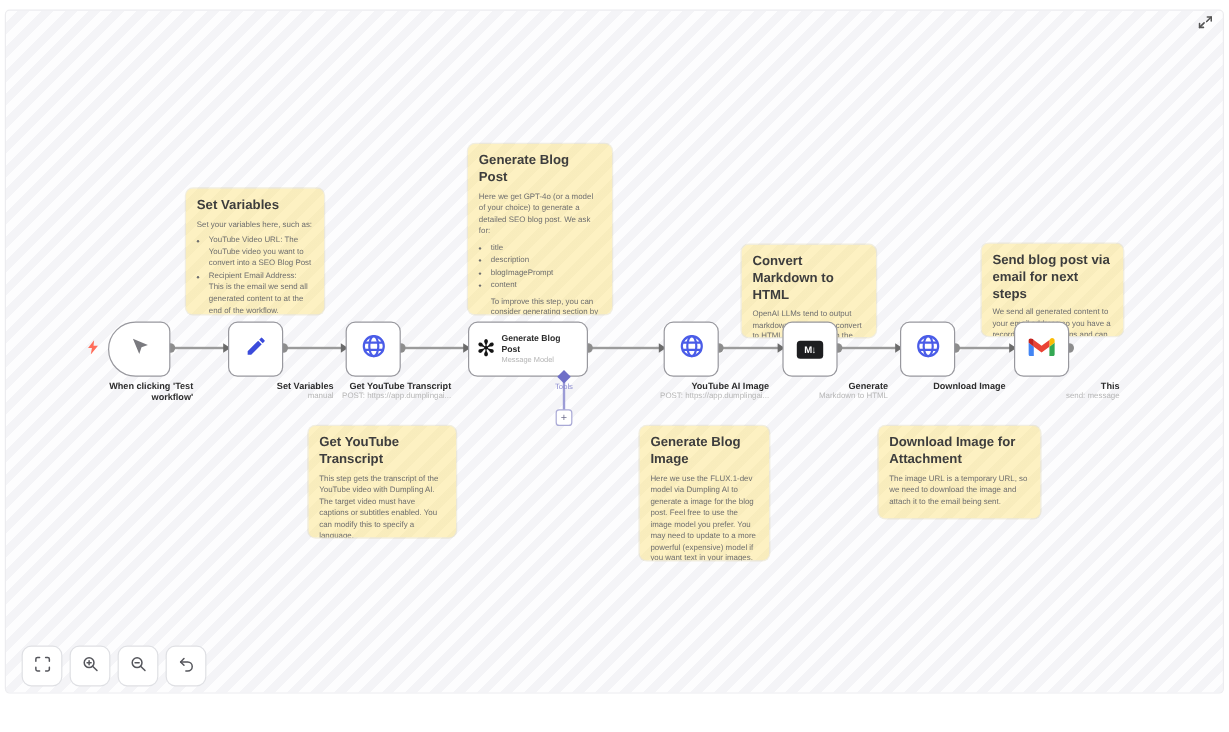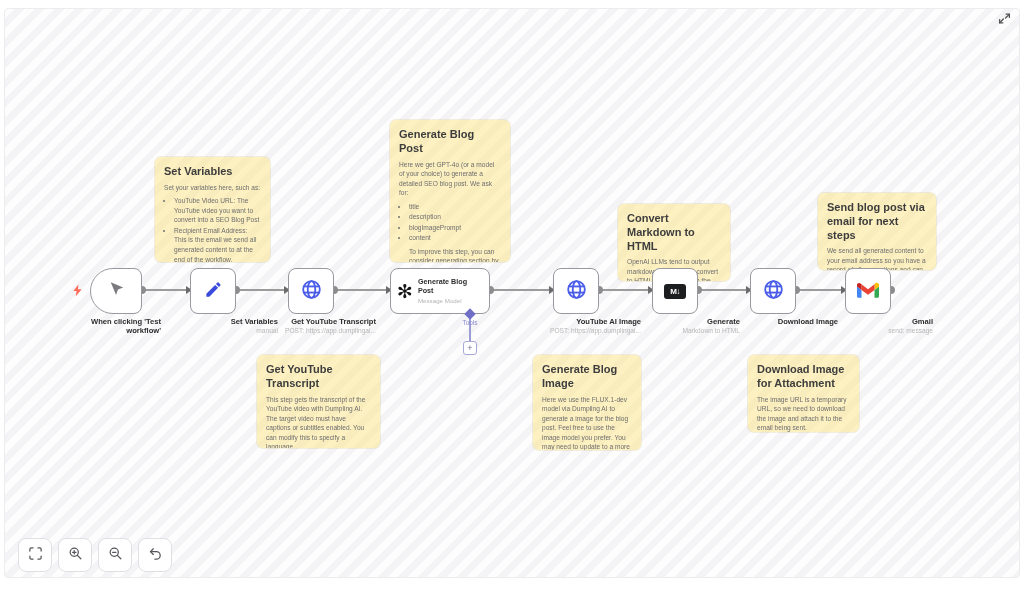--- a/index.html
+++ b/index.html
@@ -99,36 +99,36 @@
       </ul>
       <p class="outro">To improve this step, you can consider generating section by section or replacing this with an AI Agent with research capabilities</p>
     </div>
   </div>
 
   <div class="note" style="left:618px; top:176px; width:112px; height:77px;margin-top:28px;">
     <h3>Convert Markdown to HTML</h3>
     <div class="nbody">OpenAI LLMs tend to output markdown. We need to convert to HTML for formatting in the the Gmail node.</div>
   </div>
 
-  <div class="note" style="left:818px; top:193px; width:118px; height:77px;">
+  <div class="note" style="left:818px; top:203px; width:118px; height:77px;">
     <h3>Send blog post via email for next steps</h3>
     <div class="nbody">We send all generated content to your email address so you have a record of all generations and can get it ready for publication</div>
   </div>
 
   <div class="note" style="left:257px; top:355px; width:123px; height:93px;">
     <h3>Get YouTube Transcript</h3>
     <div class="nbody">This step gets the transcript of the YouTube video with Dumpling AI. The target video must have captions or subtitles enabled. You can modify this to specify a language.</div>
   </div>
 
-  <div class="note" style="left:533px; top:355px; width:108px; height:95px;">
+  <div class="note" style="left:533px; top:355px; width:108px; height:112px;">
     <h3>Generate Blog Image</h3>
     <div class="nbody">Here we use the FLUX.1-dev model via Dumpling AI to generate a image for the blog post. Feel free to use the image model you prefer. You may need to update to a more powerful (expensive) model if you want text in your images.</div>
   </div>
 
-  <div class="note" style="left:748px; top:355px; width:111px; height:77px;">
+  <div class="note" style="left:732px; top:355px; width:135px; height:77px;">
     <h3>Download Image for Attachment</h3>
     <div class="nbody">The image URL is a temporary URL, so we need to download the image and attach it to the email being sent.</div>
   </div>
 
   <div class="conn" style="left:142px; width:48px;"></div>
   <div class="conn" style="left:236px; width:52px;"></div>
   <div class="conn" style="left:334px; width:56px;"></div>
   <div class="conn" style="left:490px; width:63px;"></div>
   <div class="conn" style="left:599px; width:53px;"></div>
   <div class="conn" style="left:698px; width:52px;"></div>
@@ -251,21 +251,21 @@
     <span class="ns">POST: https://app.dumplingai...</span>
   </div>
   <div class="nodelabel" style="left:610px;">
     <span class="nl">Generate</span>
     <span class="ns">Markdown to HTML</span>
   </div>
   <div class="nodelabel" style="left:708px;">
     <span class="nl">Download Image</span>
   </div>
   <div class="nodelabel" style="left:803px;">
-    <span class="nl">Gmail</span>
+    <span class="nl">This</span>
     <span class="ns">send: message</span>
   </div>
 
   <div class="toolbar">
     <button class="tbtn">
       <span>
         <svg width="15" height="15" viewBox="0 0 24 24" fill="none" stroke="#55565c" stroke-width="2" stroke-linecap="round">
           <path d="M3 8V5.2Q3 3 5.2 3H8"></path>
           <path d="M16 3h2.8Q21 3 21 5.2V8"></path>
           <path d="M21 16v2.8Q21 21 18.8 21H16"></path>

